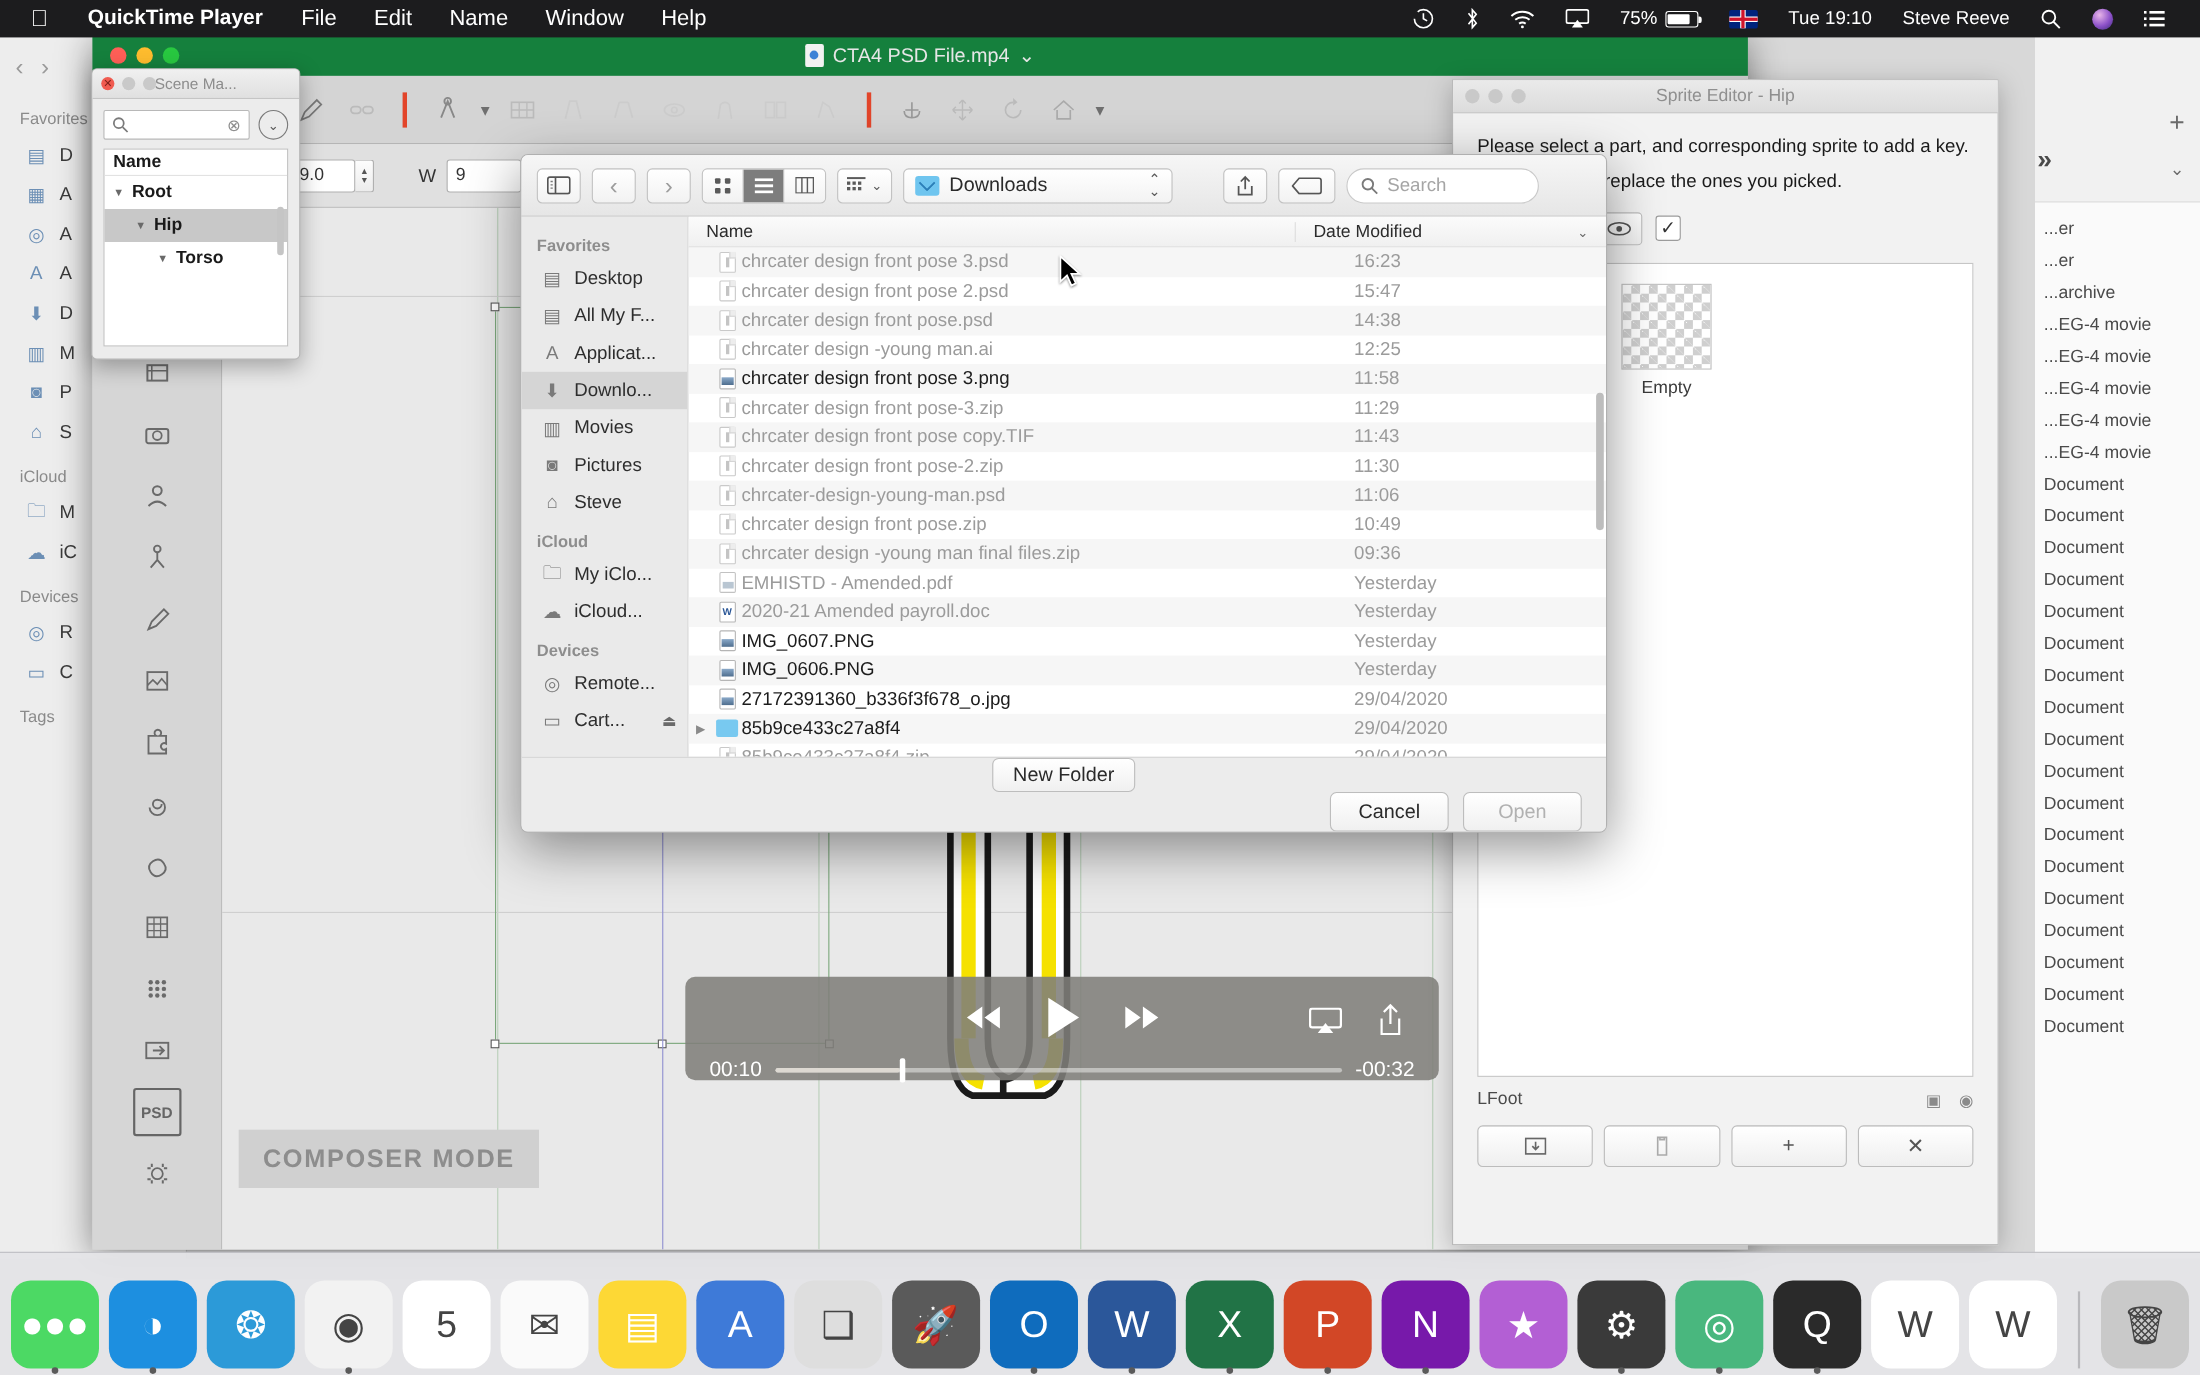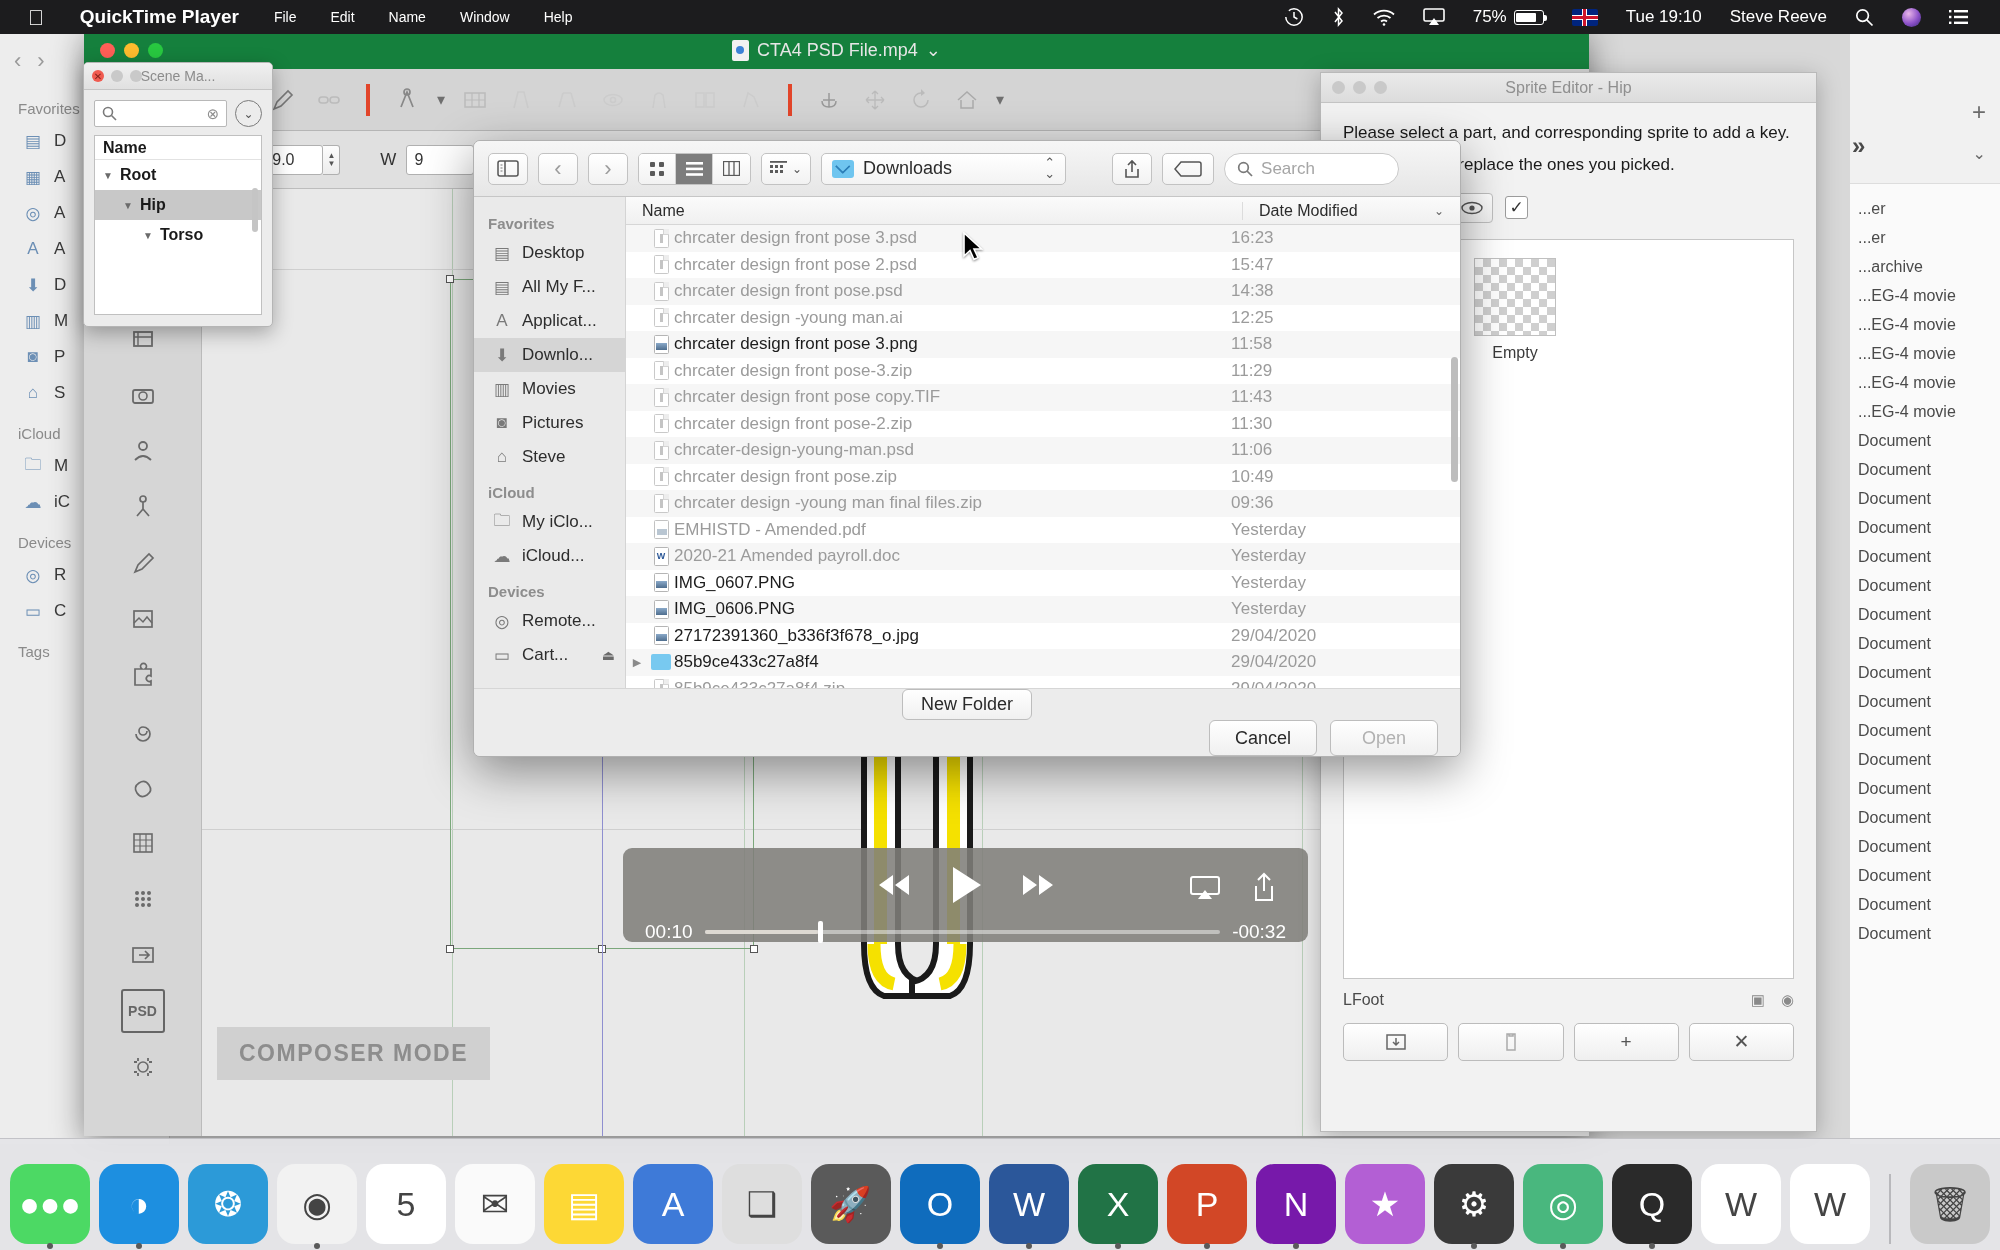--- a/index.html
+++ b/index.html
@@ -14,21 +14,21 @@
   
   .menubar {
     position: absolute; left: 0; top: 0; width: 2000px; height: 34px;
     background: #1c1c1e; color: #fff;
     display: flex; align-items: center;
     font-size: 18px;
     z-index: 90;
   }
   .mb-apple { padding: 0 18px 0 28px; font-size: 21px; line-height: 1; }
   .mb-app { font-weight: bold; font-size: 19px; padding: 0 18px; }
-  .mb-item { padding: 0 17px; font-size: 14px; }
+  .mb-item { padding: 0 17px; font-size: 20px; }
   .mb-right { margin-left: auto; display: flex; align-items: center; gap: 0; padding-right: 18px; }
   .mb-r-item { padding: 0 14px; display: flex; align-items: center; font-size: 17px; }
   .mb-batt { display: flex; align-items: center; gap: 7px; }
   .batt-body {
     width: 30px; height: 15px; border: 1.8px solid #fff; border-radius: 3px;
     position: relative; display: flex; align-items: center;
   }
   .batt-body::after {
     content: ''; position: absolute; right: -4px; top: 4px; width: 2.5px; height: 6px;
     background: #fff; border-radius: 0 2px 2px 0;
@@ -284,21 +284,21 @@
   .side-ico { width: 22px; height: 22px; display:flex; align-items:center; justify-content:center; color: #7a7a7a; }
   .eject { margin-left: auto; margin-right: 10px; color: #6a6a6a; font-size: 14px; }
 
   .dlg-list { flex: 1; background: #fff; position: relative; overflow: hidden; }
   .list-head {
     height: 28px; background: linear-gradient(#fbfbfb,#f0f0f0);
     border-bottom: 1px solid #d6d6d6; display: flex; align-items: center;
     font-size: 16px; color: #2b2b2b;
   }
   .lh-name { flex: 1; padding-left: 16px; }
-  .lh-date { width: 218px; padding-left: 16px; border-left: 1px solid #dcdcdc; display:flex; align-items:center; }
+  .lh-date { width: 283px; padding-left: 16px; border-left: 1px solid #dcdcdc; display:flex; align-items:center; }
   .lh-chev { margin-left: auto; margin-right: 16px; color: #666; font-size: 12px; }
   .frow {
     height: 26.5px; display: flex; align-items: center; font-size: 17px; color: #9b9b9b;
   }
   .frow.alt { background: #f6f6f6; }
   .frow.bold { color: #1c1c1c; }
   .frow .disc { width: 22px; text-align: center; color: #8a8a8a; font-size: 11px; }
   .frow .fico { width: 26px; display:flex; align-items:center; justify-content:center; }
   .frow .fname { flex: 1; }
   .frow .fdate { width: 245px; padding-left: 16px; color: #9b9b9b; }
@@ -364,21 +364,21 @@
   .scene-circbtn { width: 27px; height: 27px; border: 1.5px solid #7a7a7a; border-radius: 50%; display:flex; align-items:center; justify-content:center; color: #555; font-size: 12px; }
   .scene-tree { margin: 2px 10px 0 10px; background: #fff; border: 1px solid #c0c0c0; height: 180px; position: relative; }
   .tree-head { height: 24px; font-size: 16px; font-weight: bold; color: #1a1a1a; display:flex; align-items:center; padding-left: 8px; border-bottom: 1px solid #e2e2e2; }
   .tree-row { height: 30px; display:flex; align-items:center; font-size: 16px; font-weight: bold; color: #1a1a1a; }
   .tree-row.sel { background: #c8c8c8; }
   .tri { font-size: 10px; color: #6a6a6a; margin-right: 7px; }
   .tree-scroll { position:absolute; right: 3px; top: 52px; width: 6px; height: 44px; background: #c5c5c5; border-radius: 3px; }
 
   
   .player {
-    position: absolute; left: 623px; top: 848px; width: 685px; height: 94px;
+    position: absolute; left: 623px; top: 888px; width: 685px; height: 94px;
     background: rgba(128,126,122,0.88); border-radius: 9px; z-index: 50;
     color: #fff;
   }
   .player-btns { display:flex; align-items:center; justify-content:center; gap: 34px; padding-top: 17px; }
   .player-airplay { position:absolute; right: 88px; top: 28px; }
   .player-share { position:absolute; right: 32px; top: 24px; }
   .player-timerow { display:flex; align-items:center; gap: 12px; padding: 12px 22px 0 22px; font-size: 19px; }
   .p-track { flex: 1; height: 4px; background: rgba(255,255,255,0.45); border-radius: 2px; position: relative; }
   .p-elapsed { position:absolute; left: 0; top: 0; height: 4px; background: #ddd9d2; border-radius: 2px; }
   .p-knob { position:absolute; width: 5px; height: 22px; background: #fff; border-radius: 2px; top: -9px; }

